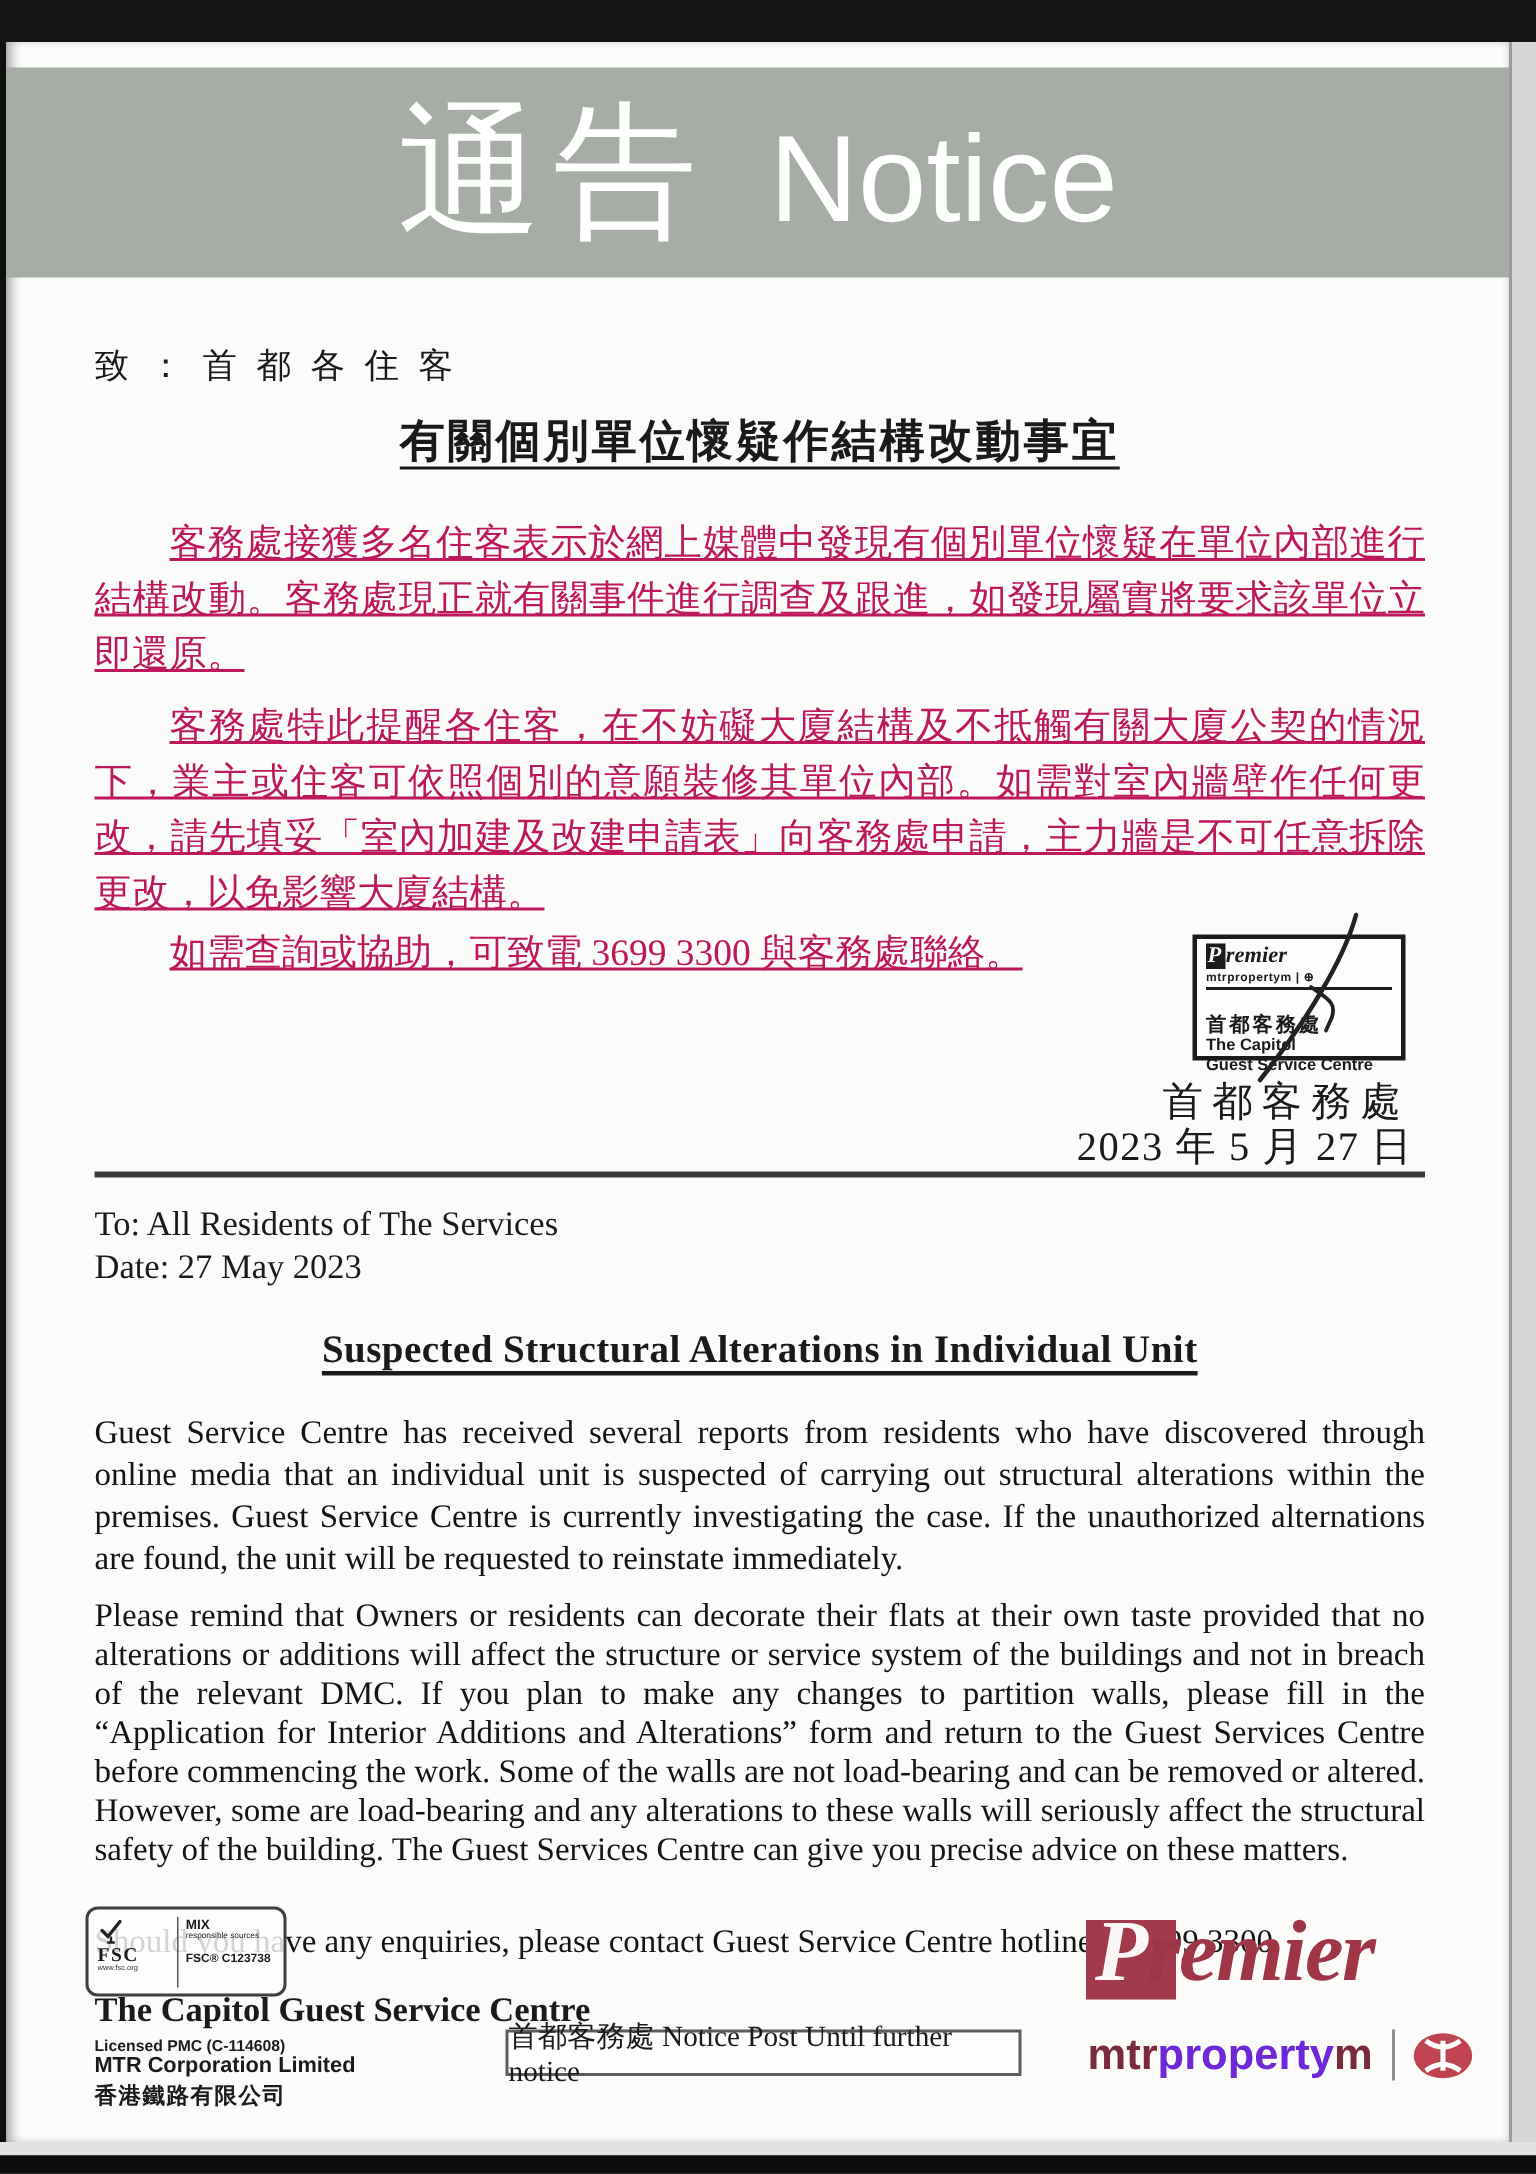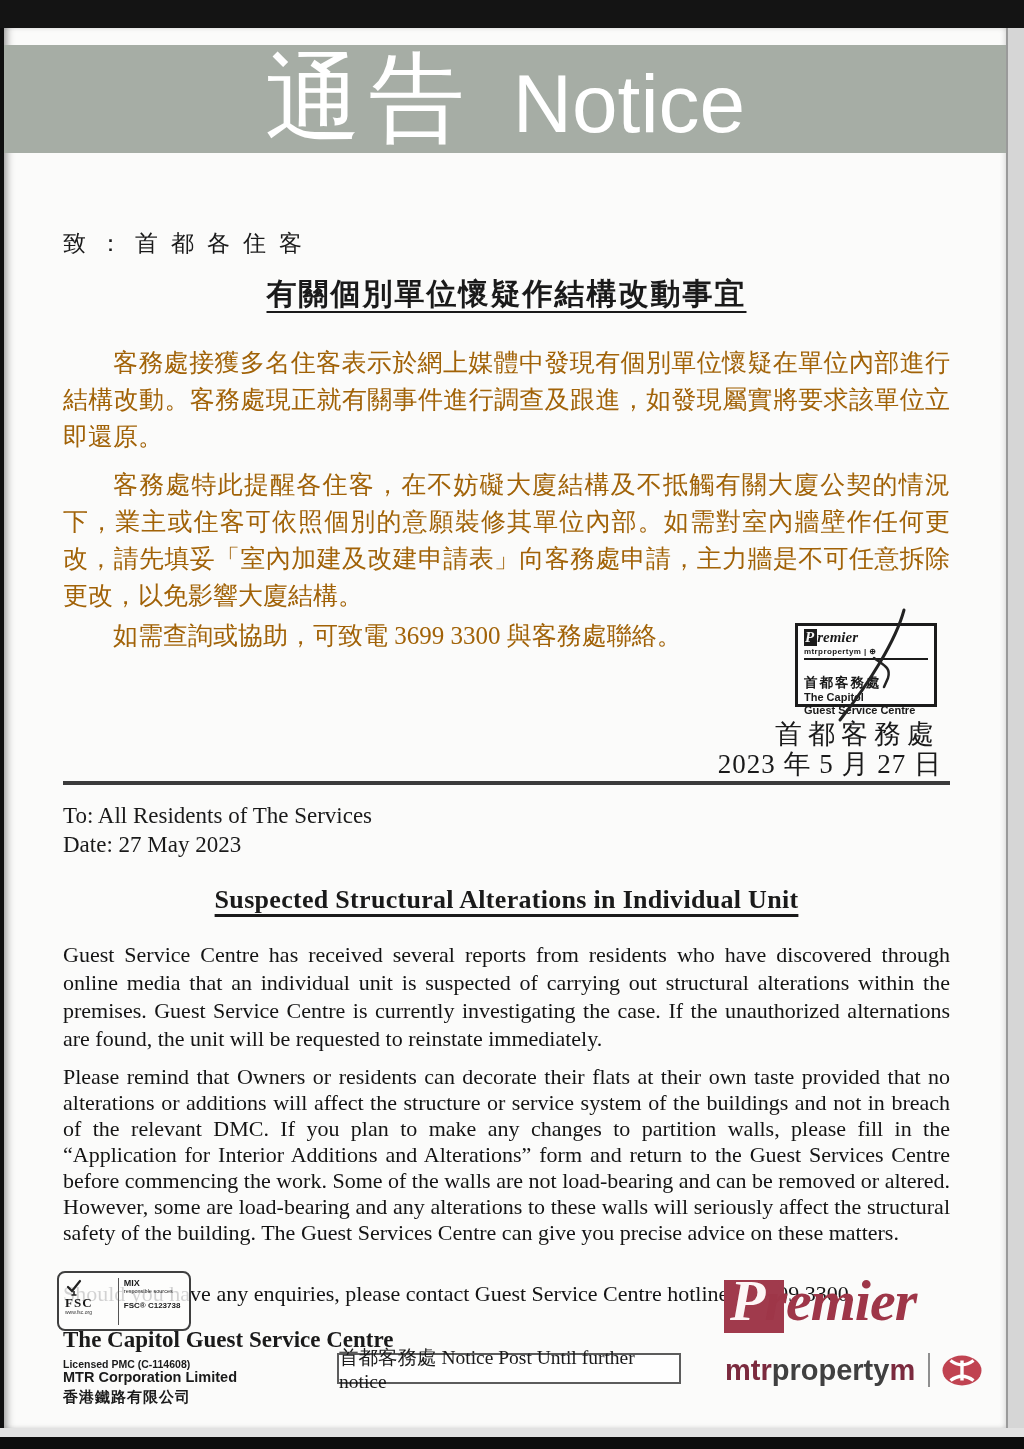--- a/index.html
+++ b/index.html
@@ -6,31 +6,31 @@
   .photo{position:relative;width:1024px;height:1449px;background:#101010;overflow:hidden;
          font-family:"Liberation Serif",serif;color:#1a1a1a;}
   .page{position:absolute;left:4px;top:28px;width:1002px;height:1400px;background:#fbfbfa;
         box-shadow:inset 7px 0 9px -5px rgba(0,0,0,.45), inset -3px 0 6px -3px rgba(0,0,0,.2);}
   .right-strip{position:absolute;left:1006px;top:28px;width:18px;height:1400px;background:#d6d6d6;
         border-left:2px solid #9a9a9a;}
   .top-bar{position:absolute;left:0;top:0;width:1024px;height:28px;background:#141414;}
   .bottom-strip{position:absolute;left:0;top:1428px;width:1024px;height:9px;background:#e2e2e2;}
   .bottom-bar{position:absolute;left:0;top:1437px;width:1024px;height:12px;background:#0d0d0d;}
 
-  .banner{position:absolute;left:0;top:17px;width:1002px;height:108px;
+  .banner{position:absolute;left:0;top:17px;width:1002px;height:140px;
           display:flex;align-items:center;justify-content:center;gap:40px;}
   .banner-zh{font-size:96px;line-height:1;color:#ffffff;letter-spacing:8px;font-family:"Liberation Serif",serif;}
   .banner-en{font-size:82px;line-height:1;color:#ffffff;font-family:"Liberation Sans",sans-serif;position:relative;top:5px;}
 
   .abs{position:absolute;left:59px;width:887px;}
   .ref{top:166px;font-size:19px;letter-spacing:.5px;}
   .to-zh{top:200px;font-size:23px;letter-spacing:13px;}
   .zh-title{top:246px;text-align:center;font-size:30px;font-weight:bold;letter-spacing:2px;
             text-decoration:underline;text-decoration-thickness:2px;text-underline-offset:7px;}
-  .zh-p{font-size:25px;line-height:37px;text-align:justify;text-indent:2em;color:#a16207;}
+  .zh-p{font-size:25px;line-height:37px;text-align:justify;text-indent:2em;color:#be185d;text-decoration:underline;}
   .zh-p1{top:316px;}
   .zh-p2{top:438px;}
   .zh-p3{top:589px;text-align:left;}
 
   .stamp{position:absolute;left:791px;top:595px;width:142px;height:84px;border:3px solid #1b1b1b;
          box-sizing:border-box;padding:2px 6px 2px 6px;background:rgba(255,255,255,.6);}
   .stamp-brand{font-style:italic;font-weight:bold;font-size:15px;line-height:19px;}
   .stamp-psq{background:#1b1b1b;color:#f4f4f4;padding:0 3px 1px 1px;font-style:italic;}
   .stamp-rest{color:#1b1b1b;}
   .stamp-sub{font-family:"Liberation Sans",sans-serif;font-size:8px;font-weight:bold;letter-spacing:.4px;
@@ -75,21 +75,21 @@
   .premier{position:absolute;left:714px;top:1248px;width:246px;height:68px;}
   .premier-sq{position:absolute;left:6px;top:4px;width:60px;height:53px;background:#a03a4c;}
   .premier-script{position:absolute;left:12px;top:-8px;font-style:italic;font-weight:bold;font-size:58px;
                   line-height:66px;font-family:"Liberation Serif",serif;letter-spacing:-1px;white-space:nowrap;}
   .premier-p{color:#fdf6f6;}
   .premier-rest{color:#9e3648;}
 
   .wordmark{position:absolute;left:721px;top:1325px;display:flex;align-items:center;
             font-family:"Liberation Sans",sans-serif;font-weight:bold;font-size:29px;line-height:30px;}
   .wm-mtr,.wm-m{color:#7b2a3e;}
-  .wm-prop{color:#404040;}
+  .wm-prop{color:#6d28d9;}
   .wm-sep{width:2px;height:34px;background:#8f8f8f;margin:0 11px 0 13px;}
 </style>
 </head>
 <body>
 
 <div class="photo">
   <div class="page">
 
     <div class="banner" style="background:#a6ada5;">
       <span class="banner-zh">通告</span>

